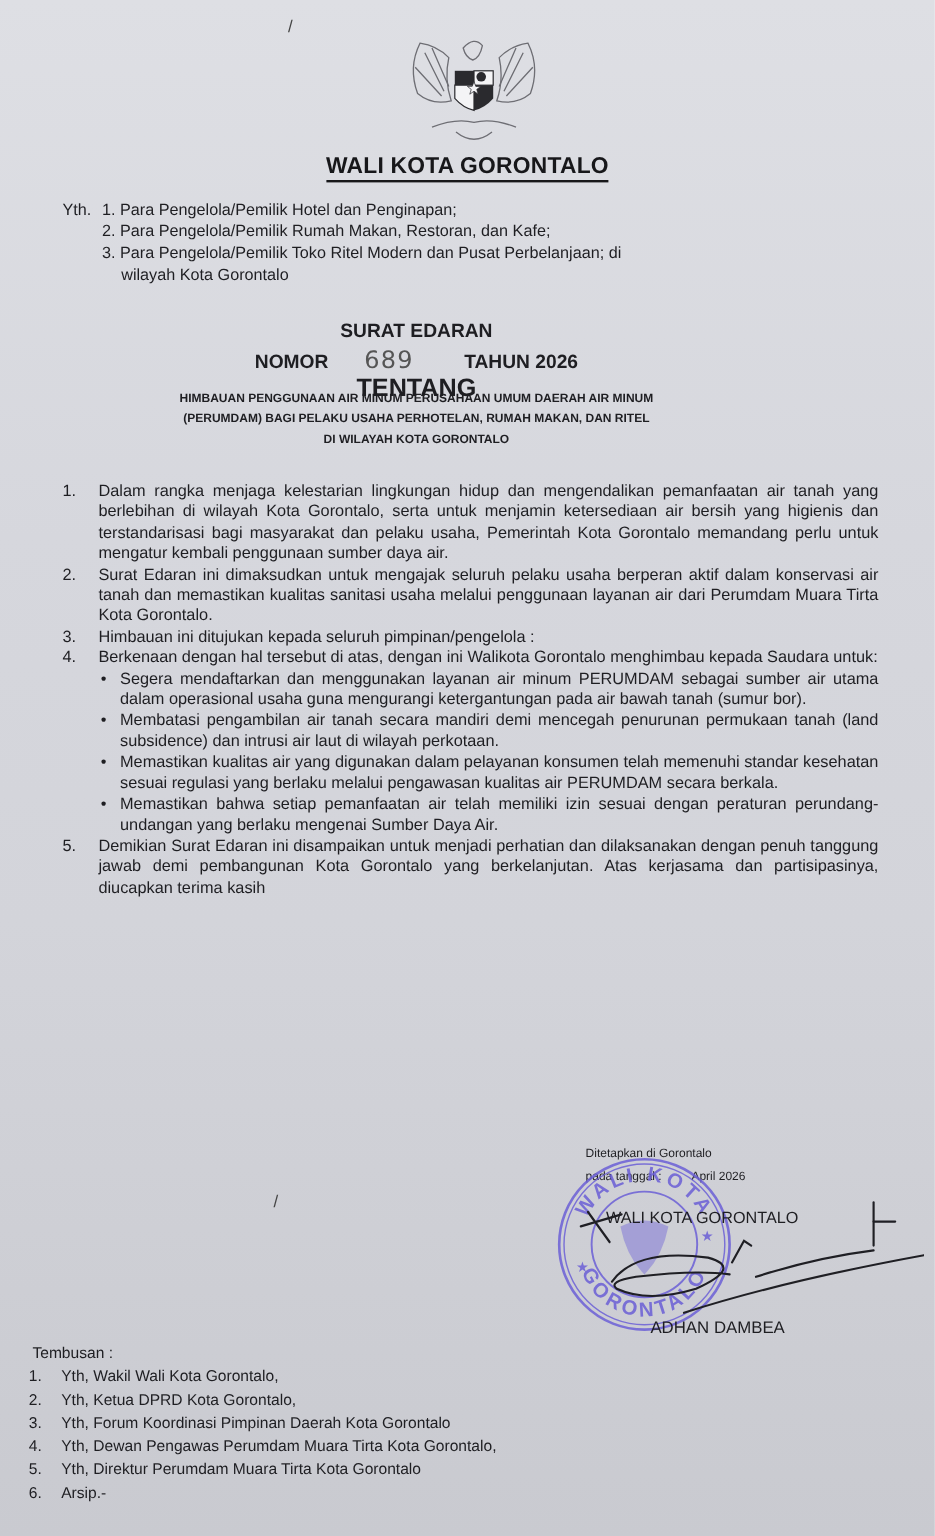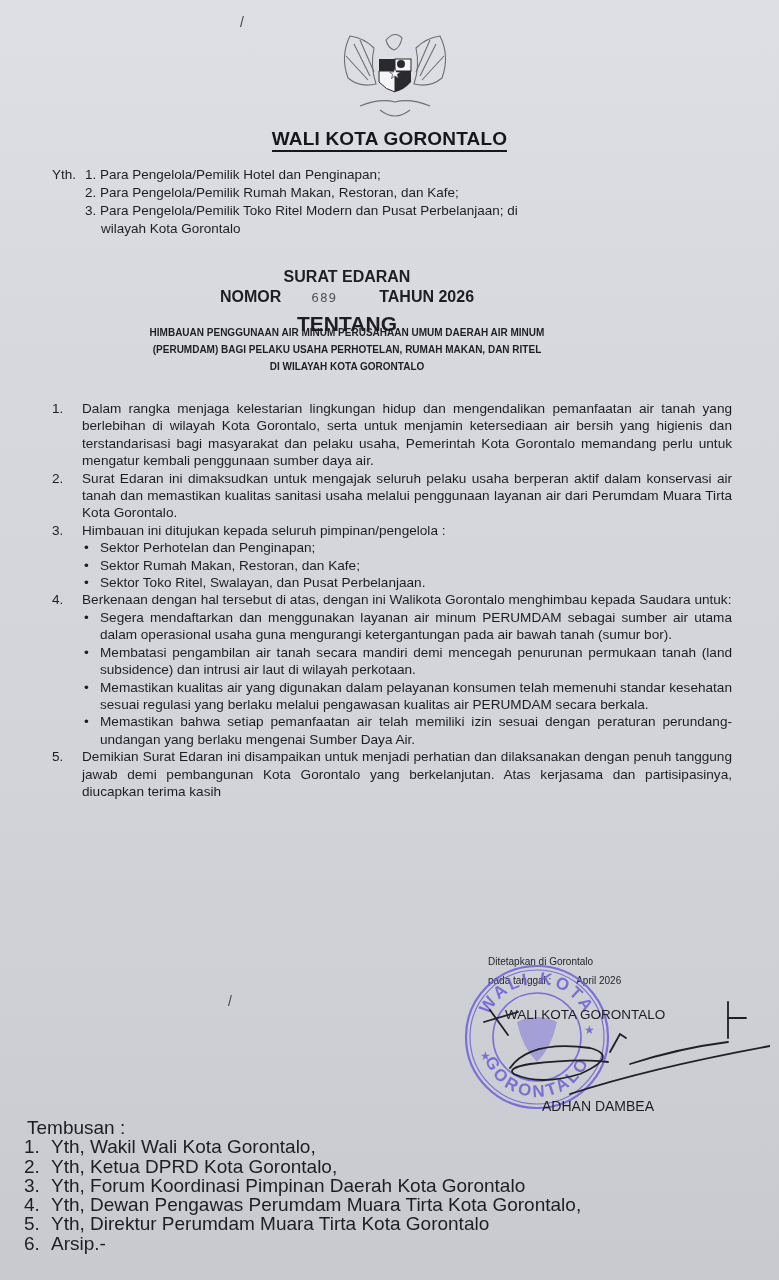--- a/index.html
+++ b/index.html
@@ -17,35 +17,35 @@
   }
   .header-title span { border-bottom:2px solid #17171a; padding-bottom:1px; }
   .yth { left:52px; top:166px; font-size:13.5px; line-height:18px; }
   .yth-label { position:absolute; left:0; top:0; }
   .yth-list { position:absolute; left:33px; top:0; width:580px; }
   .yth-list div { white-space:nowrap; }
   .yth-list .cont { padding-left:16px; }
   .center-block { left:0; width:694px; text-align:center; font-weight:bold; }
   .se-title { top:268px; font-size:16px; }
   .nomor { top:288px; font-size:16px; }
-  .nomor .num { font-family:"DejaVu Sans", sans-serif; font-weight:normal; font-size:12px; color:#555; margin:0 42px 0 30px; letter-spacing:1px; }
+  .nomor .num { font-family:"DejaVu Sans", sans-serif; font-weight:normal; font-size:20px; color:#555; margin:0 42px 0 30px; letter-spacing:1px; }
   .tentang { top:312px; font-size:21px; }
   .subject { top:324px; font-size:10px; line-height:17px; }
   .body-list { left:52px; top:400px; width:680px; font-size:13.6px; line-height:17.4px; }
   .item { position:relative; padding-left:30px; margin-bottom:0; text-align:justify; }
   .item .num { position:absolute; left:0; top:0; }
   .bullets { margin:0; padding:0; list-style:none; }
   .bullets li { position:relative; padding-left:18px; text-align:justify; }
   .bullets li::before { content:"•"; position:absolute; left:2px; top:0; }
   .sign { left:488px; top:952px; font-size:10px; line-height:19px; }
   .stamp { left:462px; top:962px; width:150px; height:150px; }
   .signature { left:470px; top:990px; width:300px; height:130px; }
   .sign-title { left:505px; top:1007px; font-size:13.5px; }
   .sign-name { left:542px; top:1098px; font-size:14px; }
-  .tembusan { left:24px; top:1118px; font-size:19px; line-height:19.3px; }
+  .tembusan { left:24px; top:1118px; font-size:13px; line-height:19.3px; }
   .tembusan .row { position:relative; padding-left:27px; white-space:nowrap; }
   .tembusan .row .n { position:absolute; left:0; }
   .mark { font-size:14px; color:#444; }
 </style>
 </head>
 <body>
 
 <div class="page">
 
   <svg class="abs emblem" viewBox="0 0 130 100">
@@ -96,25 +96,20 @@
       <span class="num">1.</span>
       <div>Dalam rangka menjaga kelestarian lingkungan hidup dan mengendalikan pemanfaatan air tanah yang berlebihan di wilayah Kota Gorontalo, serta untuk menjamin ketersediaan air bersih yang higienis dan terstandarisasi bagi masyarakat dan pelaku usaha, Pemerintah Kota Gorontalo memandang perlu untuk mengatur kembali penggunaan sumber daya air.</div>
     </div>
     <div class="item">
       <span class="num">2.</span>
       <div>Surat Edaran ini dimaksudkan untuk mengajak seluruh pelaku usaha berperan aktif dalam konservasi air tanah dan memastikan kualitas sanitasi usaha melalui penggunaan layanan air dari Perumdam Muara Tirta Kota Gorontalo.</div>
     </div>
     <div class="item">
       <span class="num">3.</span>
       <div>Himbauan ini ditujukan kepada seluruh pimpinan/pengelola :</div>
-      <ul class="bullets">
-        <li>Sektor Perhotelan dan Penginapan;</li>
-        <li>Sektor Rumah Makan, Restoran, dan Kafe;</li>
-        <li>Sektor Toko Ritel, Swalayan, dan Pusat Perbelanjaan.</li>
-      </ul>
     </div>
     <div class="item">
       <span class="num">4.</span>
       <div>Berkenaan dengan hal tersebut di atas, dengan ini Walikota Gorontalo menghimbau kepada Saudara untuk:</div>
       <ul class="bullets">
         <li>Segera mendaftarkan dan menggunakan layanan air minum PERUMDAM sebagai sumber air utama dalam operasional usaha guna mengurangi ketergantungan pada air bawah tanah (sumur bor).</li>
         <li>Membatasi pengambilan air tanah secara mandiri demi mencegah penurunan permukaan tanah (land subsidence) dan intrusi air laut di wilayah perkotaan.</li>
         <li>Memastikan kualitas air yang digunakan dalam pelayanan konsumen telah memenuhi standar kesehatan sesuai regulasi yang berlaku melalui pengawasan kualitas air PERUMDAM secara berkala.</li>
         <li>Memastikan bahwa setiap pemanfaatan air telah memiliki izin sesuai dengan peraturan perundang-undangan yang berlaku mengenai Sumber Daya Air.</li>
       </ul>

